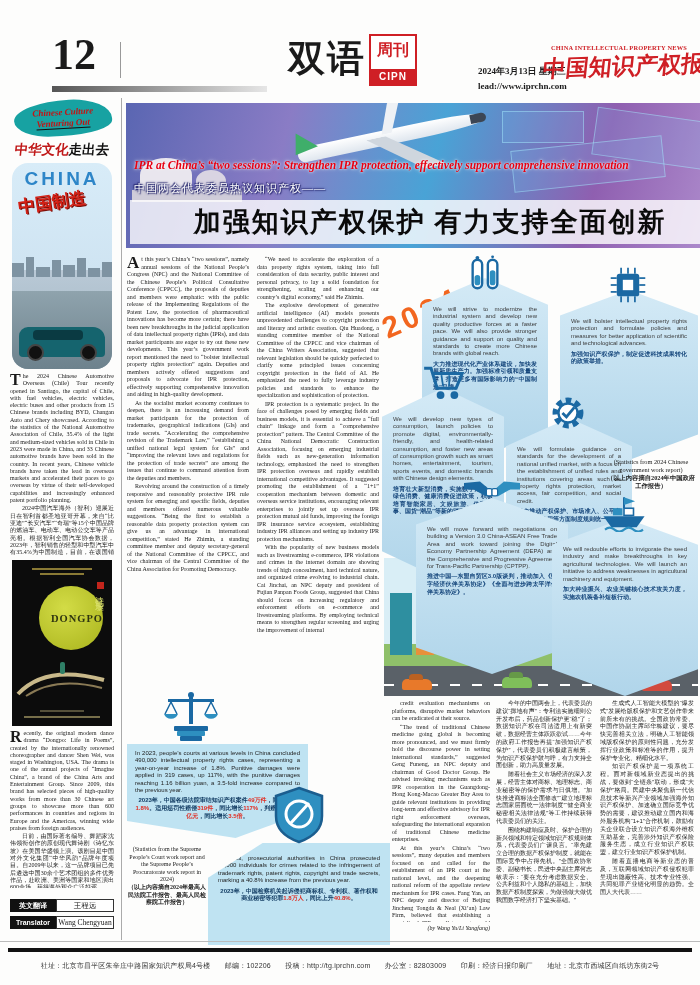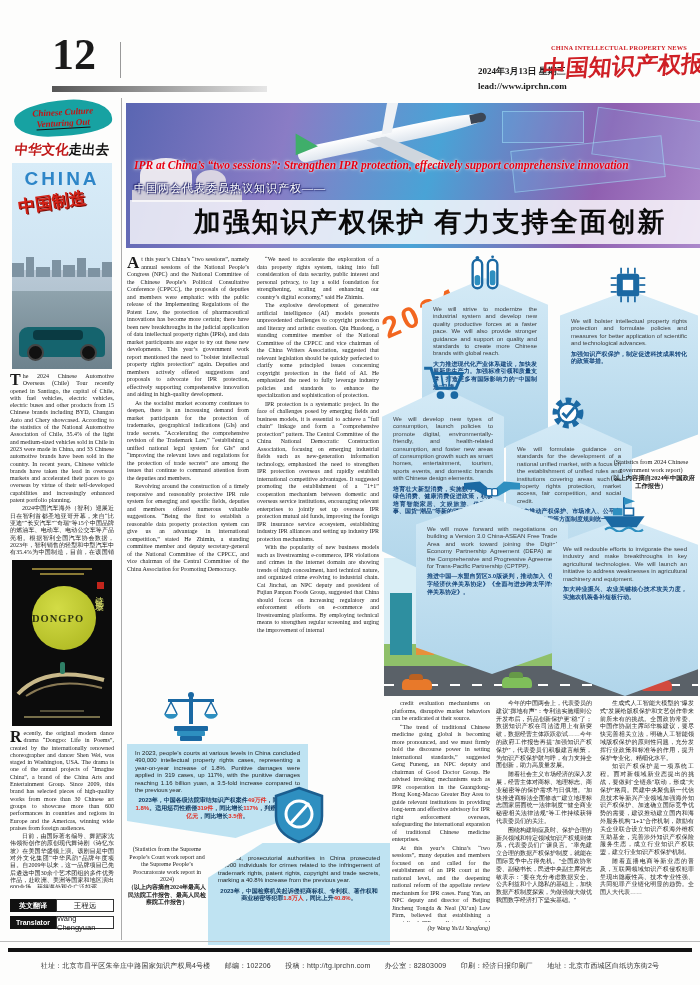--- a/index.html
+++ b/index.html
@@ -22,51 +22,51 @@
   .h-mast-en{font-size:6.4px;font-weight:bold;color:#cf1f25;letter-spacing:.2px;white-space:nowrap;}
   .h-mast-cn{font-size:23px;font-weight:bold;color:#cf1f25;transform:skewX(-8deg) rotate(-2deg);white-space:nowrap;}
 
   
   .brush{background:#17a2a2;border-radius:60% 45% 55% 40%/55% 60% 40% 50%;transform:rotate(-3deg);
          display:flex;flex-direction:column;align-items:center;justify-content:center;}
   .brush span{color:#c41414;font-weight:bold;font-size:9px;line-height:1.2;font-style:italic;}
   .brush .u{border-bottom:1.5px solid #111;}
   .sb-cn-title{font-size:13.5px;font-weight:bold;transform:skewX(-6deg);text-align:center;white-space:nowrap;}
   .sb-cn-title .r{color:#c01818;} .sb-cn-title .b{color:#111;}
-  .cover{background:linear-gradient(#d8ecf8 0%,#cfe4f2 52%,#b9c9d6 52%,#9fb3c0 100%);overflow:hidden;}
+  .cover{background:linear-gradient(#d8ecf8 0%,#cfe4f2 52%,#b9c9d6 52%,#9fb3c0 100%);overflow:hidden;border-radius:16px;}
   .cover-title{position:absolute;top:5px;left:0;right:0;text-align:center;color:#2e86c8;
                font-size:19px;font-weight:bold;letter-spacing:3px;}
   .cover-cal{position:absolute;top:28px;left:6px;color:#d42015;font-size:17px;font-weight:900;
              transform:rotate(-8deg);text-shadow:1px 1px 0 #7c0f08;white-space:nowrap;}
   .cover-sky-b{position:absolute;top:92px;left:0;right:0;height:22px;display:flex;align-items:flex-end;gap:2px;}
   .cover-sky-b div{background:#7e93a2;}
   .car-strip{position:absolute;bottom:0;left:0;right:0;height:78px;background:linear-gradient(#8fa3ad,#6d828d);}
   .car-body{position:absolute;bottom:12px;left:7px;width:86px;height:30px;background:#15646e;
             border-radius:9px 12px 4px 4px;}
   .car-win{position:absolute;top:3px;left:14px;width:50px;height:10px;background:#0a3a42;border-radius:4px;}
   .car-wheel{position:absolute;bottom:-4px;width:13px;height:13px;background:#111;border-radius:50%;border:2px solid #444;}
   .sb-text{font-size:6px;line-height:7.3px;text-align:justify;overflow:hidden;}
   .sb-text p{margin:0 0 1px;text-indent:8px;}
   .sb-text .cnp{font-size:6px;text-indent:12px;color:#222;}
   .dropcap::first-letter{float:left;font-size:16px;line-height:12px;font-weight:bold;padding:1px 2px 0 0;}
   .nodent{text-indent:0 !important;}
   .poster{background:#0c0c0c;overflow:hidden;}
   .poster .gl{position:absolute;left:20%;height:2px;background:#8a7a35;}
-  .poster-circle{position:absolute;left:20px;top:26px;width:64px;height:64px;border-radius:50%;
-                 background:radial-gradient(circle at 40% 35%,#d3dc46,#a9b31c);display:flex;align-items:center;justify-content:flex-start;}
+  .poster-circle{position:absolute;left:27px;top:26px;width:64px;height:64px;border-radius:50%;
+                 background:radial-gradient(circle at 40% 35%,#d3dc46,#a9b31c);display:flex;align-items:center;justify-content:flex-end;}
   .poster-circle span{color:#2f3510;font-weight:bold;font-size:10.5px;letter-spacing:1px;}
   .poster-cn{position:absolute;right:6px;top:30px;writing-mode:vertical-rl;color:#d9e06a;font-size:8.5px;letter-spacing:2px;}
   .poster-seal{position:absolute;right:8px;top:22px;width:7px;height:7px;background:#c2251c;}
   .poster-dancer{position:absolute;left:4px;bottom:26px;}
   .poster-foot{position:absolute;bottom:8px;left:12%;width:76%;height:2px;background:#776f4a;}
   .poster-foot2{position:absolute;bottom:14px;left:28%;width:44%;height:2px;background:#55503a;}
   .tr-table{display:flex;flex-direction:column;gap:4px;}
   .tr-row{display:flex;height:13px;}
   .tr-k{width:46px;background:#111;color:#fff;font-size:7px;font-weight:bold;display:flex;align-items:center;justify-content:center;}
-  .tr-v{flex:1;border:1px solid #333;font-size:7.5px;display:flex;align-items:center;justify-content:center;background:#fff;}
+  .tr-v{flex:1;border:1px solid #333;font-size:7.5px;display:flex;align-items:center;justify-content:center;background:#fff;font-family:Liberation Serif, serif;}
 
   
   .banner{background:linear-gradient(105deg,#5a66b2 0%,#8a7cc5 26%,#49a3d6 50%,#8f5fb0 76%,#b394d2 100%);overflow:hidden;}
   .dome{position:absolute;background:#e9e6ee;border-radius:50% 50% 0 0;}
   .circuit{position:absolute;border:1px solid rgba(170,240,255,.45);background:rgba(120,210,255,.14);}
   .plane-body{position:absolute;width:190px;height:15px;background:linear-gradient(#ffffff,#dfe6ee);
               border-radius:10px 50% 45% 10px;transform:rotate(-12deg);}
   .plane-nose{position:absolute;right:-2px;top:3px;width:16px;height:9px;background:#3c4654;border-radius:0 8px 8px 0;}
   .plane-tail{position:absolute;left:-4px;top:-16px;width:0;height:0;border-left:8px solid transparent;
               border-right:16px solid transparent;border-bottom:20px solid #3fae6a;transform:rotate(-10deg);}
@@ -132,20 +132,27 @@
 </style>
 </head>
 <body>
 
 <div class="page">
 
   <div class="abs h-pagenum" style="left:52px;top:33px;">12</div>
   <div class="abs h-div" style="left:120px;top:42px;height:36px;"></div>
   <div class="abs h-graybar" style="left:52px;top:86px;width:215px;"></div>
 
+  <div class="abs h-logo" style="left:288px;top:34px;height:52px;">
+    <div class="h-logo-zh">双语</div>
+    <div class="h-logo-box">
+      <div class="h-logo-wk">周刊</div>
+      <div class="h-logo-cipn sans">CIPN</div>
+    </div>
+  </div>
 
   <div class="abs h-date" style="left:466px;top:64px;margin-left:12px;">
     <div>2024年3月13日 星期三</div>
     <div>lead://www.iprchn.com</div>
   </div>
 
   <div class="abs" style="left:543px;top:44px;width:152px;text-align:center;">
     <div class="h-mast-en">CHINA INTELLECTUAL PROPERTY NEWS</div>
     <div class="h-mast-cn">中国知识产权报</div>
   </div>

